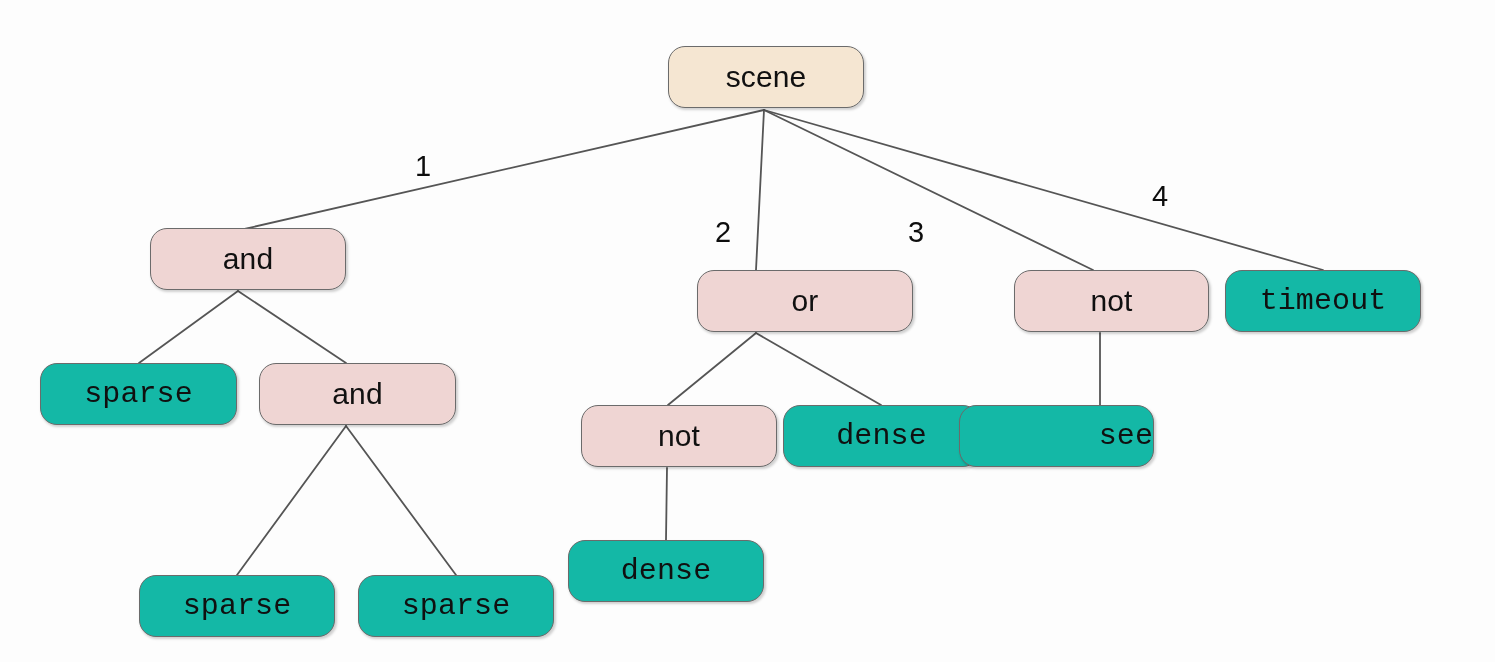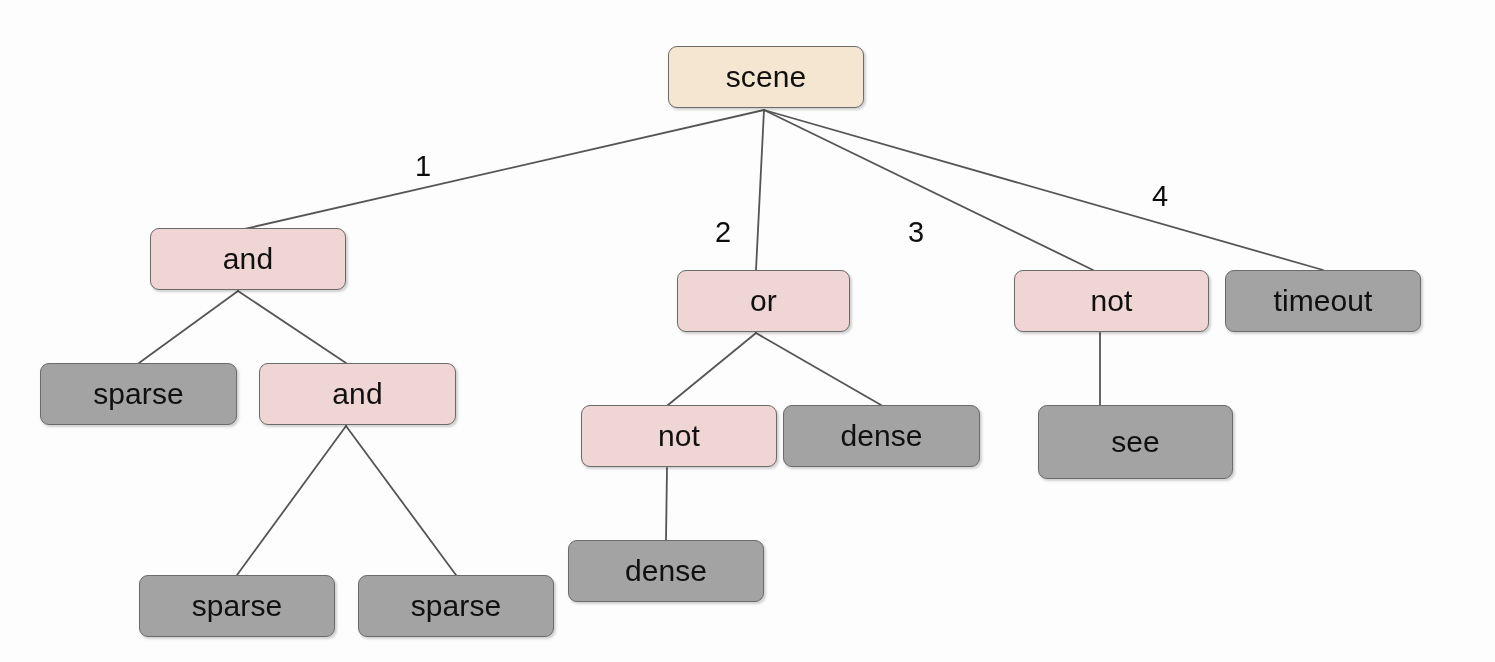--- a/index.html
+++ b/index.html
@@ -20,33 +20,33 @@
     left: 0;
     top: 0;
     width: 1495px;
     height: 662px;
     pointer-events: none;
   }
   .node {
     position: absolute;
     box-sizing: border-box;
     border: 1.6px solid #6b6b6b;
-    border-radius: 9px;
+    border-radius: 17px;
     display: flex;
     align-items: center;
     justify-content: center;
     font-size: 30px;
     color: #101010;
     letter-spacing: .1px;
     box-shadow: 1.5px 2px 2.5px rgba(0,0,0,0.18);
     background: #ccd6ef;
   }
   .node.op   { background: #efd5d3; margin-left: 11px; }
   .node.root { background: #f5e6d2; }
-  .node.term { background: #a3a3a3; }
+  .node.term { background: #14b8a6; font-family: Liberation Mono, monospace; }
   .edge-label {
     position: absolute;
     font-size: 29px;
     color: #0d0d0d;
     line-height: 1;
     white-space: nowrap;
   }
 </style>
 </head>
 <body>
@@ -66,42 +66,42 @@
       <line x1="667" y1="468" x2="666" y2="540" stroke="#555555" stroke-width="1.8" stroke-linecap="round"></line>
       <line x1="1100" y1="333" x2="1100" y2="405" stroke="#555555" stroke-width="1.8" stroke-linecap="round"></line>
     </svg>
   <div id="node-layer">
       <div class="node root" style="left: 668px; top: 46px; width: 196px; height: 62px;">
         <span>scene</span>
       </div>
       <div class="node op" style="left: 139px; top: 228px; width: 196px; height: 62px;">
         <span>and</span>
       </div>
-      <div class="node op" style="left: 666px; top: 270px; width: 173px; height: 62px; justify-content: center;">
+      <div class="node op" style="left: 686px; top: 270px; width: 216px; height: 62px; justify-content: center;">
         <span>or</span>
       </div>
       <div class="node op" style="left: 1003px; top: 270px; width: 195px; height: 62px;">
         <span>not</span>
       </div>
       <div class="node term" style="left: 1225px; top: 270px; width: 196px; height: 62px;">
         <span>timeout</span>
       </div>
       <div class="node term" style="left: 40px; top: 363px; width: 197px; height: 62px;">
         <span>sparse</span>
       </div>
       <div class="node op" style="left: 248px; top: 363px; width: 197px; height: 62px;">
         <span>and</span>
       </div>
       <div class="node op" style="left: 570px; top: 405px; width: 196px; height: 62px;">
         <span>not</span>
       </div>
       <div class="node term" style="left: 783px; top: 405px; width: 197px; height: 62px;">
         <span>dense</span>
       </div>
-      <div class="node term" style="left: 1038px; top: 405px; width: 195px; height: 74px;">
+      <div class="node term" style="left: 959px; top: 405px; width: 195px; height: 62px; justify-content: flex-end;">
         <span>see</span>
       </div>
       <div class="node term" style="left: 568px; top: 540px; width: 196px; height: 62px;">
         <span>dense</span>
       </div>
       <div class="node term" style="left: 139px; top: 575px; width: 196px; height: 62px;">
         <span>sparse</span>
       </div>
       <div class="node term" style="left: 358px; top: 575px; width: 196px; height: 62px;">
         <span>sparse</span>

